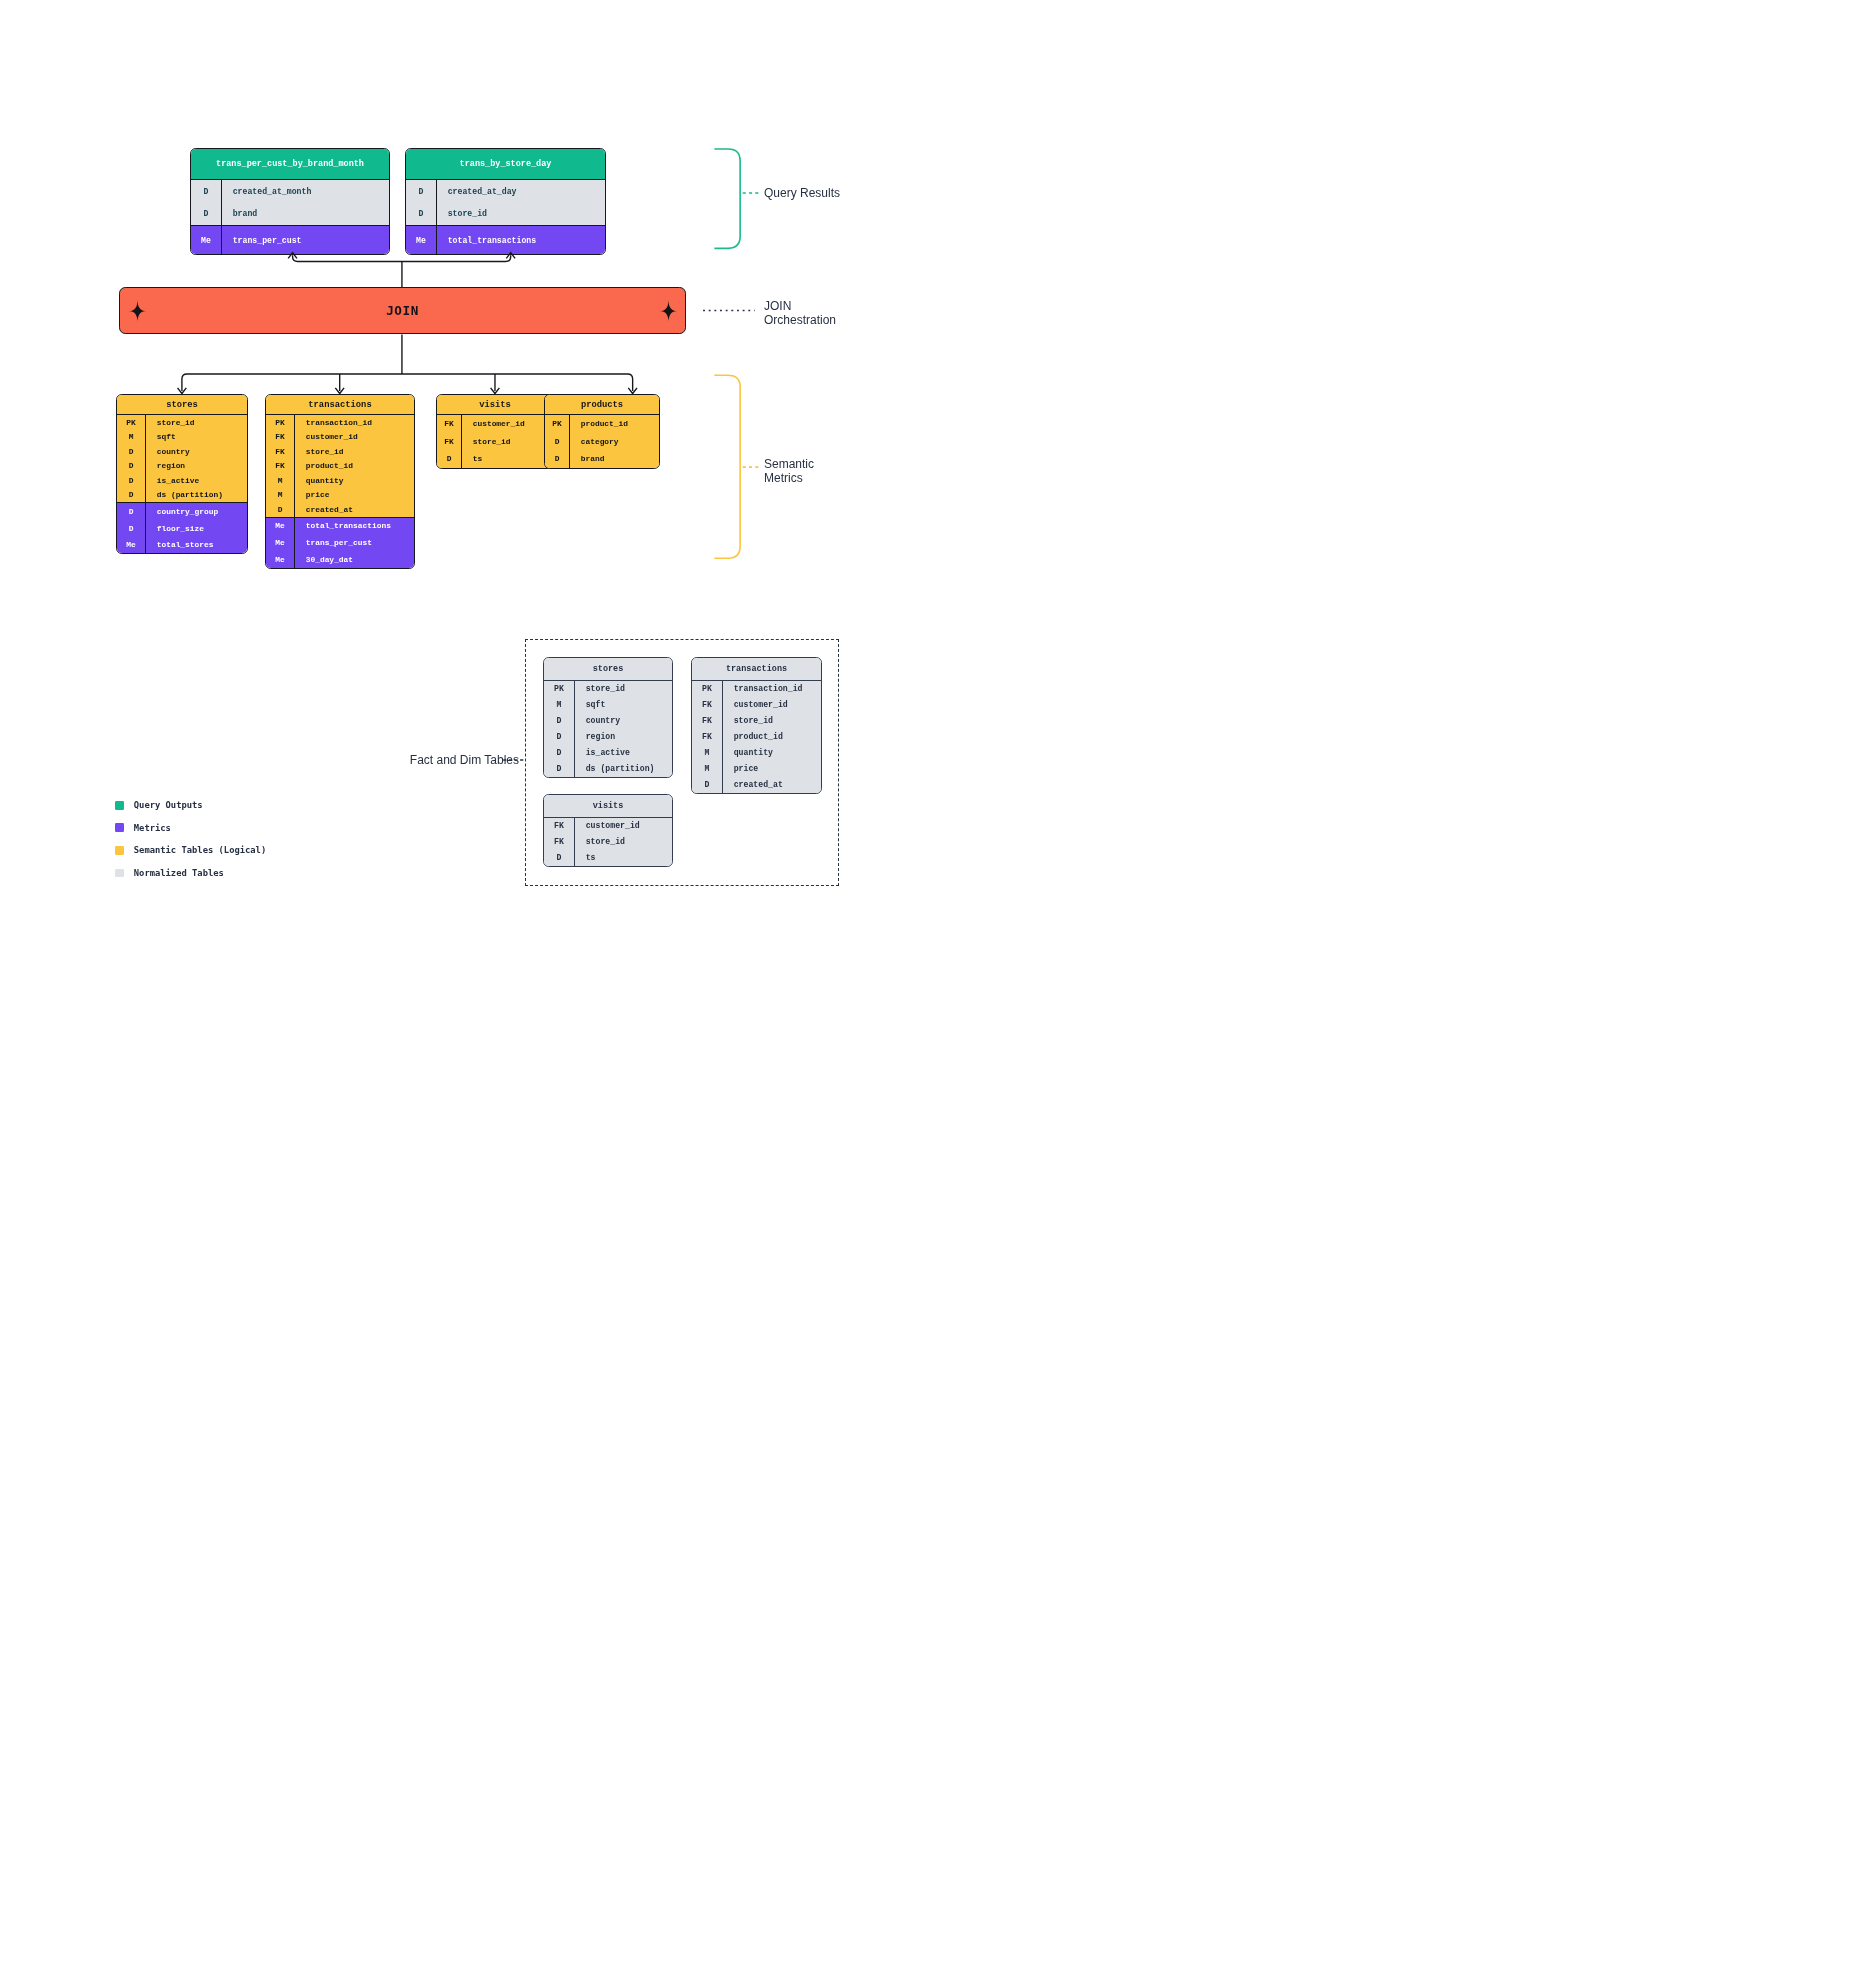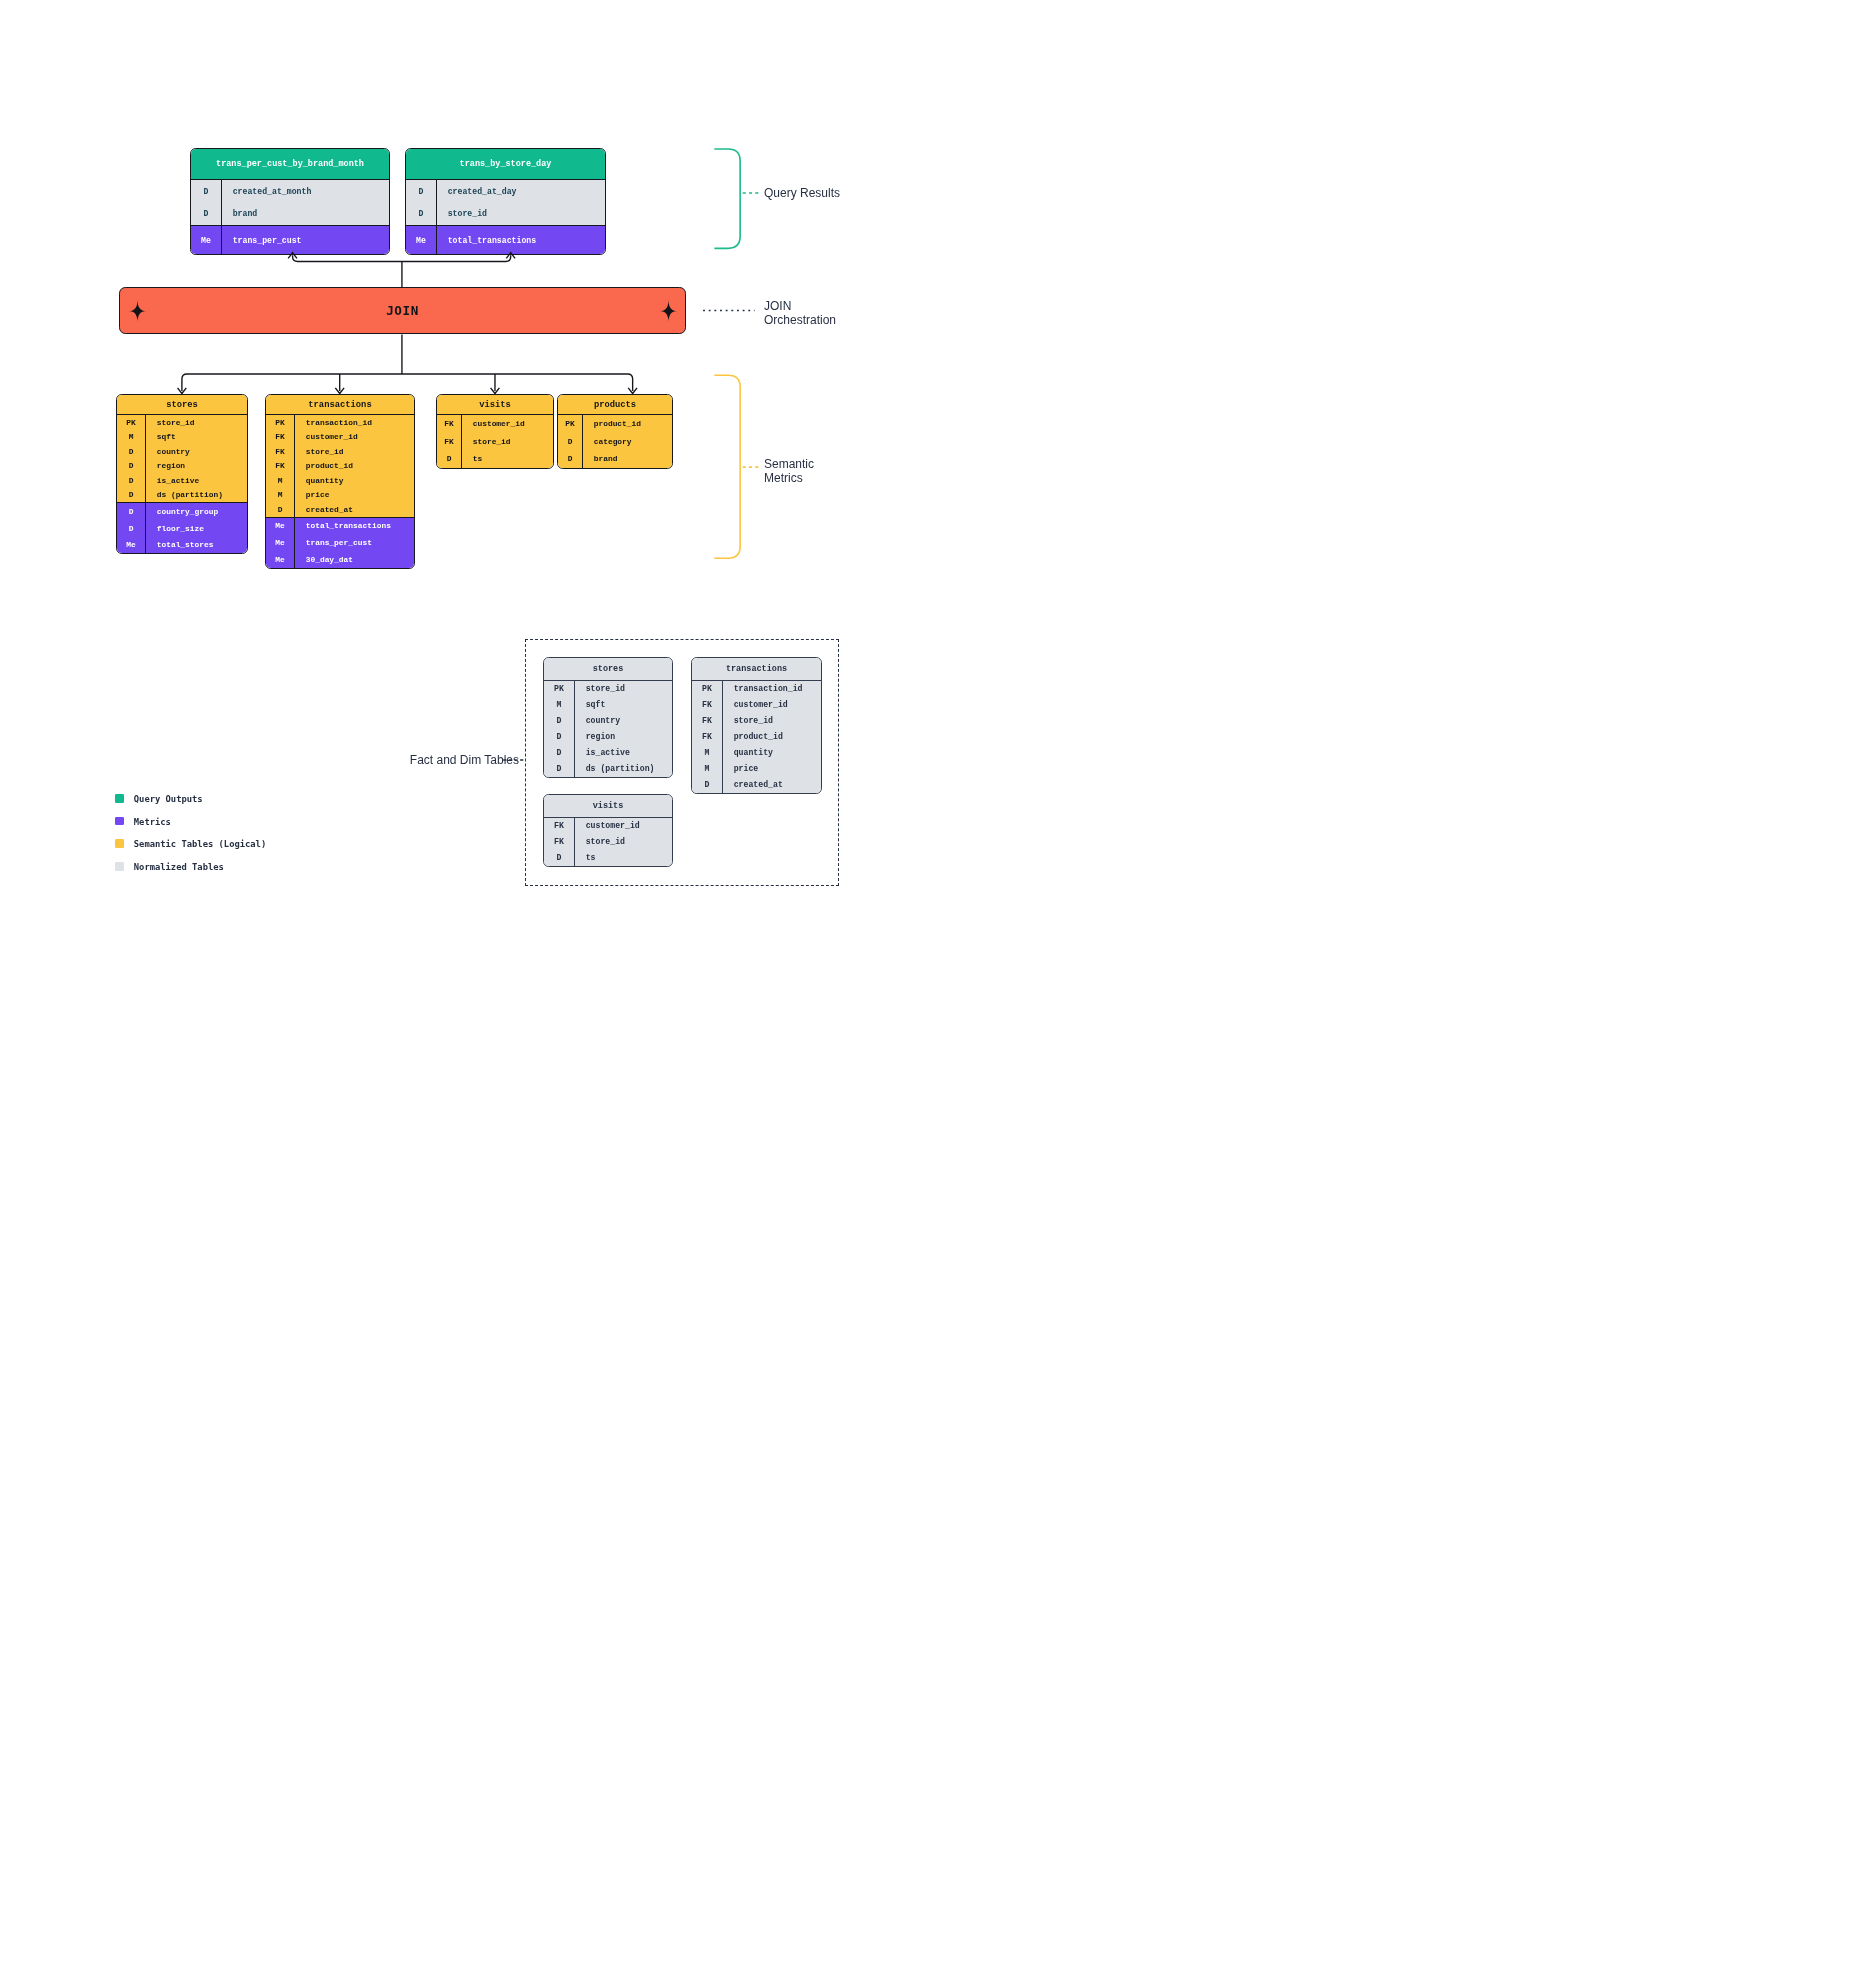--- a/index.html
+++ b/index.html
@@ -73,21 +73,21 @@
   
   .dash-box{position:absolute;left:525px;top:639px;width:314px;height:247px;
     border:1.3px dashed var(--navy)}
 
   
   .note{position:absolute;color:var(--navy);font-size:12px;font-weight:400;line-height:14px}
   .note.right-align{text-align:right}
 
   
   .legend{position:absolute;left:115px;top:794px}
-  .legend-item{display:flex;height:22.6px}
+  .legend-item{display:flex;align-items:center;height:22.6px}
   .swatch{width:8.8px;height:8.8px;border-radius:1.3px;margin-right:10px;flex:0 0 auto}
   .legend-label{font-family:"DejaVu Sans Mono",monospace;font-weight:700;font-size:8.8px;color:var(--navy);white-space:nowrap}
 
   .overlay{position:absolute;left:0;top:0;pointer-events:none}
 </style>
 </head>
 <body>
 
 <div class="canvas" data-name="diagram-canvas">
 
@@ -251,21 +251,21 @@
         <div class="row f-row" data-name="table-row">
           <div class="key">FK</div>
           <div class="name">store_id</div>
         </div>
         <div class="row f-row" data-name="table-row">
           <div class="key">D</div>
           <div class="name">ts</div>
         </div>
       </div>
     </div>
-  <div class="tbl sem narrow small" style="left:557px;top:394px;width:116px" data-name="semantic-table-products">
+  <div class="tbl sem narrow small" style="left:544px;top:394px;width:116px" data-name="semantic-table-products">
       <div class="tbl-header" data-name="table-title">
         <span>products</span>
       </div>
       <div class="sec sec-f" data-name="field-rows-section">
         <div class="row f-row" data-name="table-row">
           <div class="key">PK</div>
           <div class="name">product_id</div>
         </div>
         <div class="row f-row" data-name="table-row">
           <div class="key">D</div>

